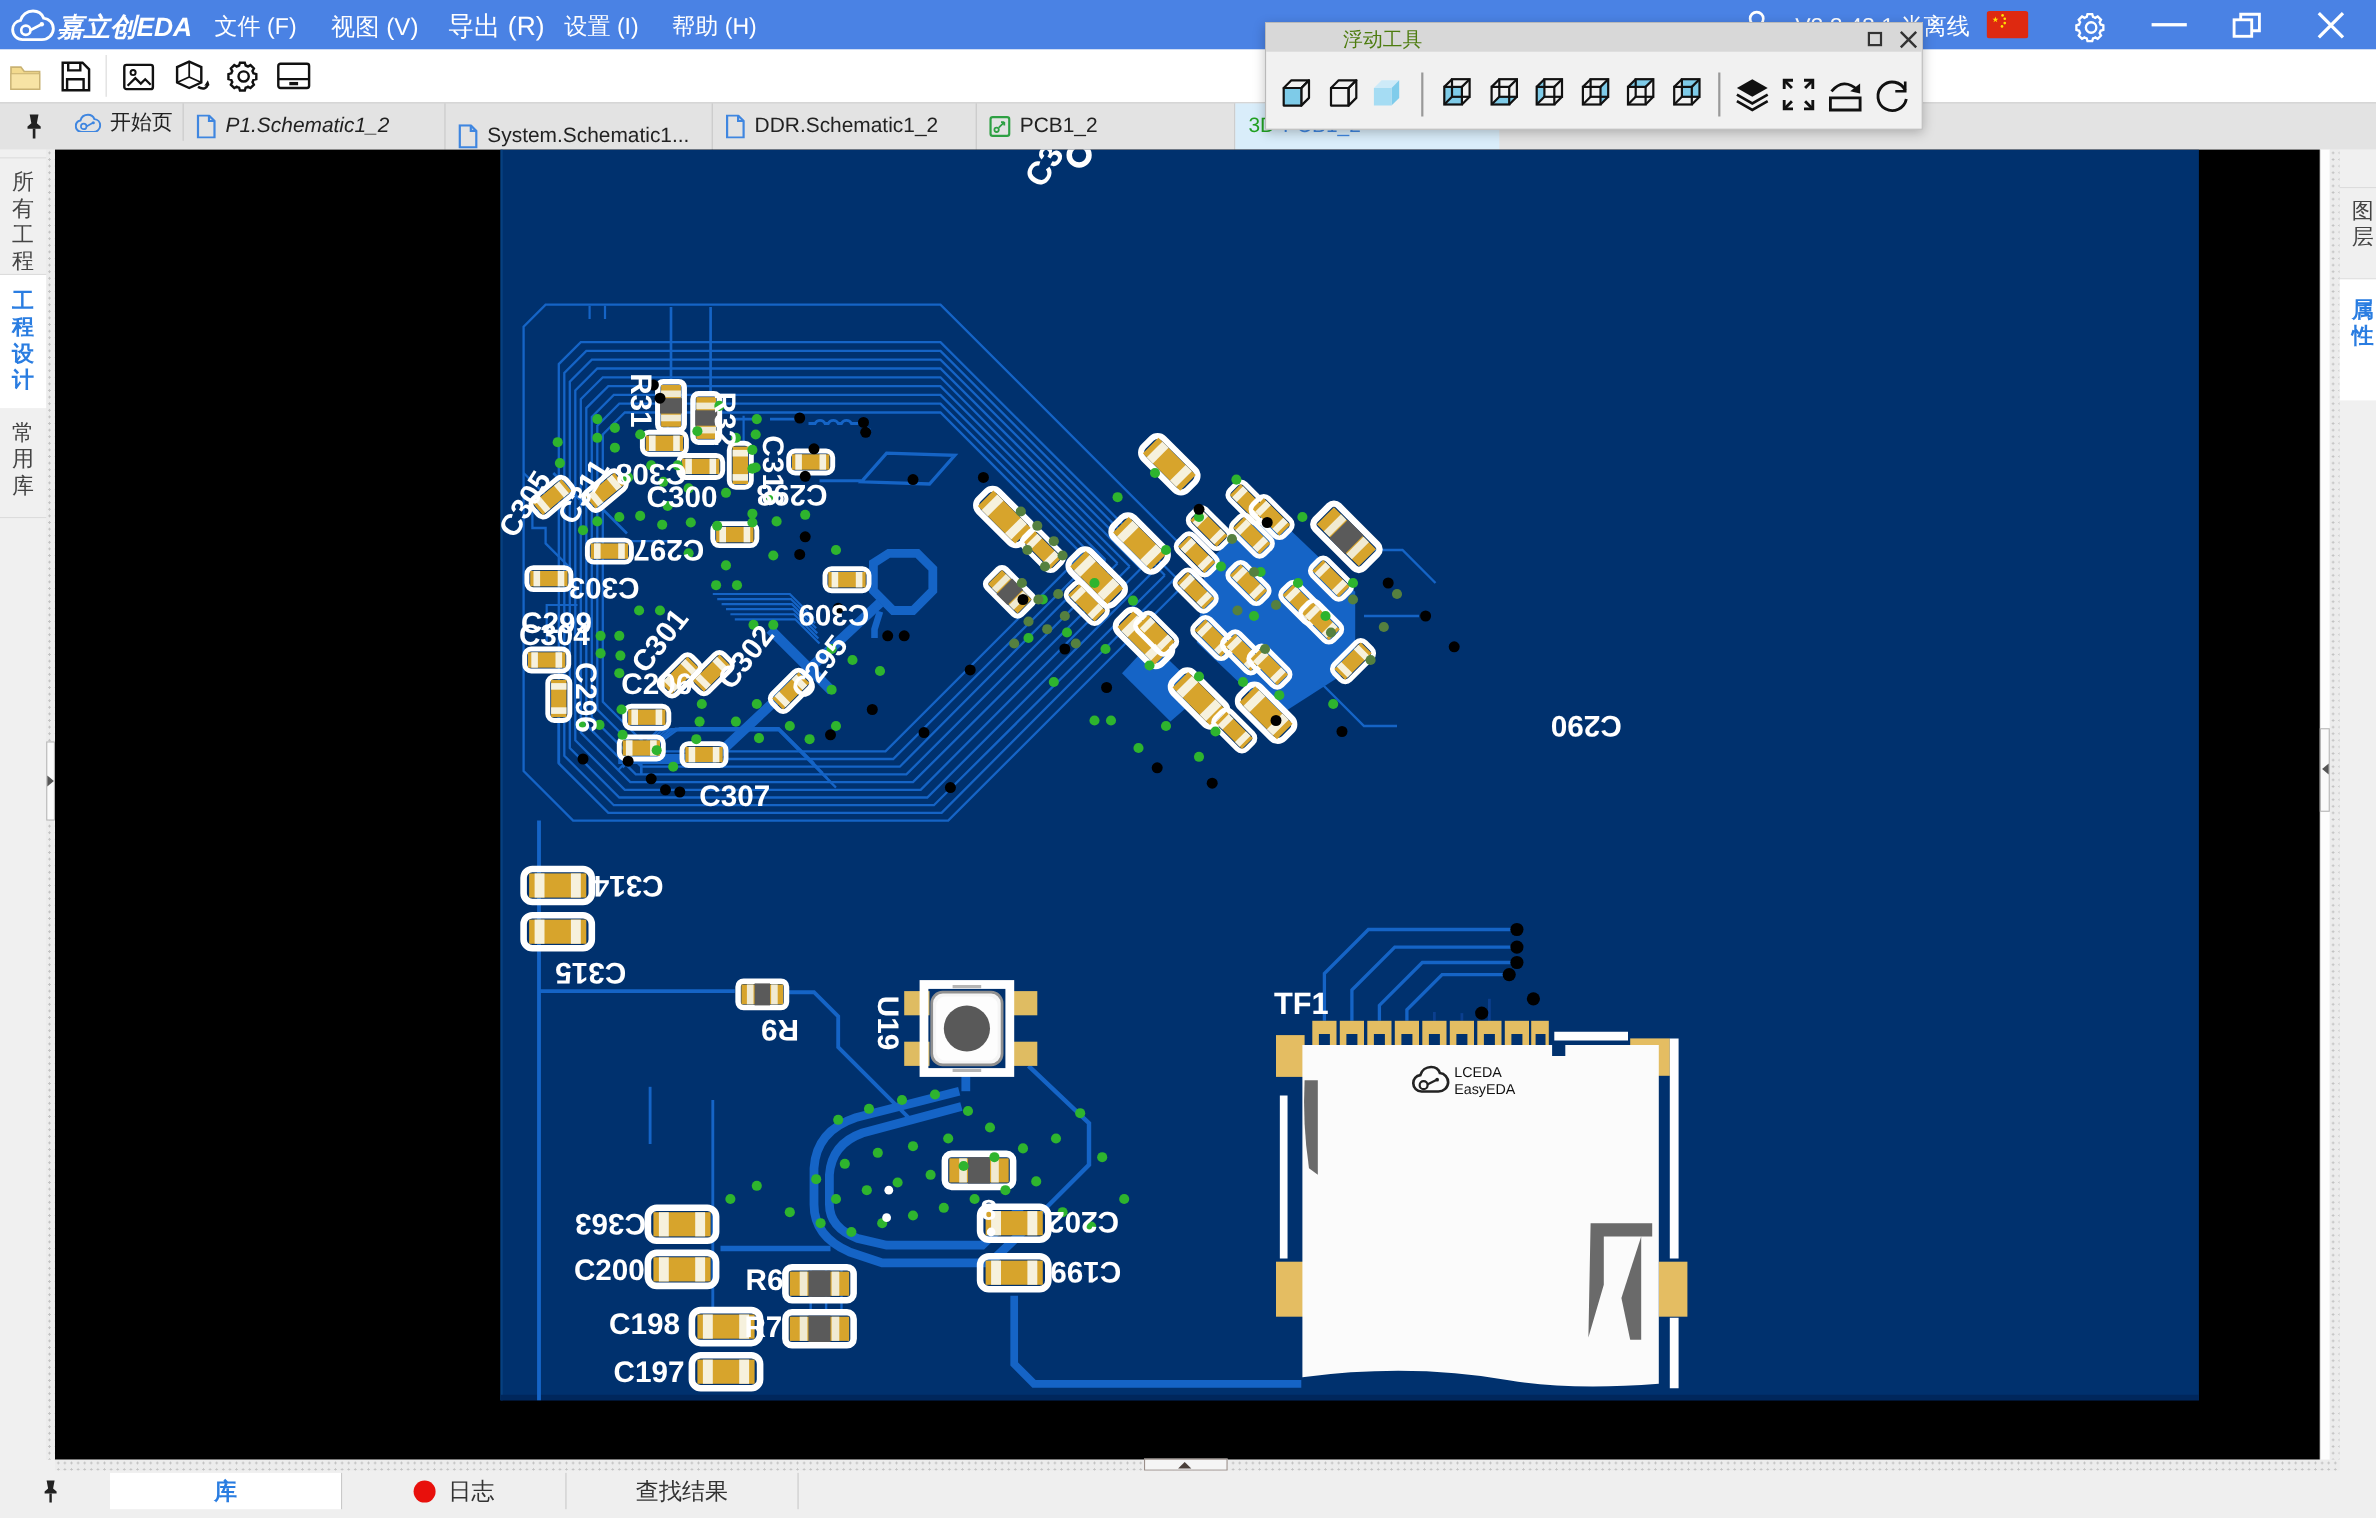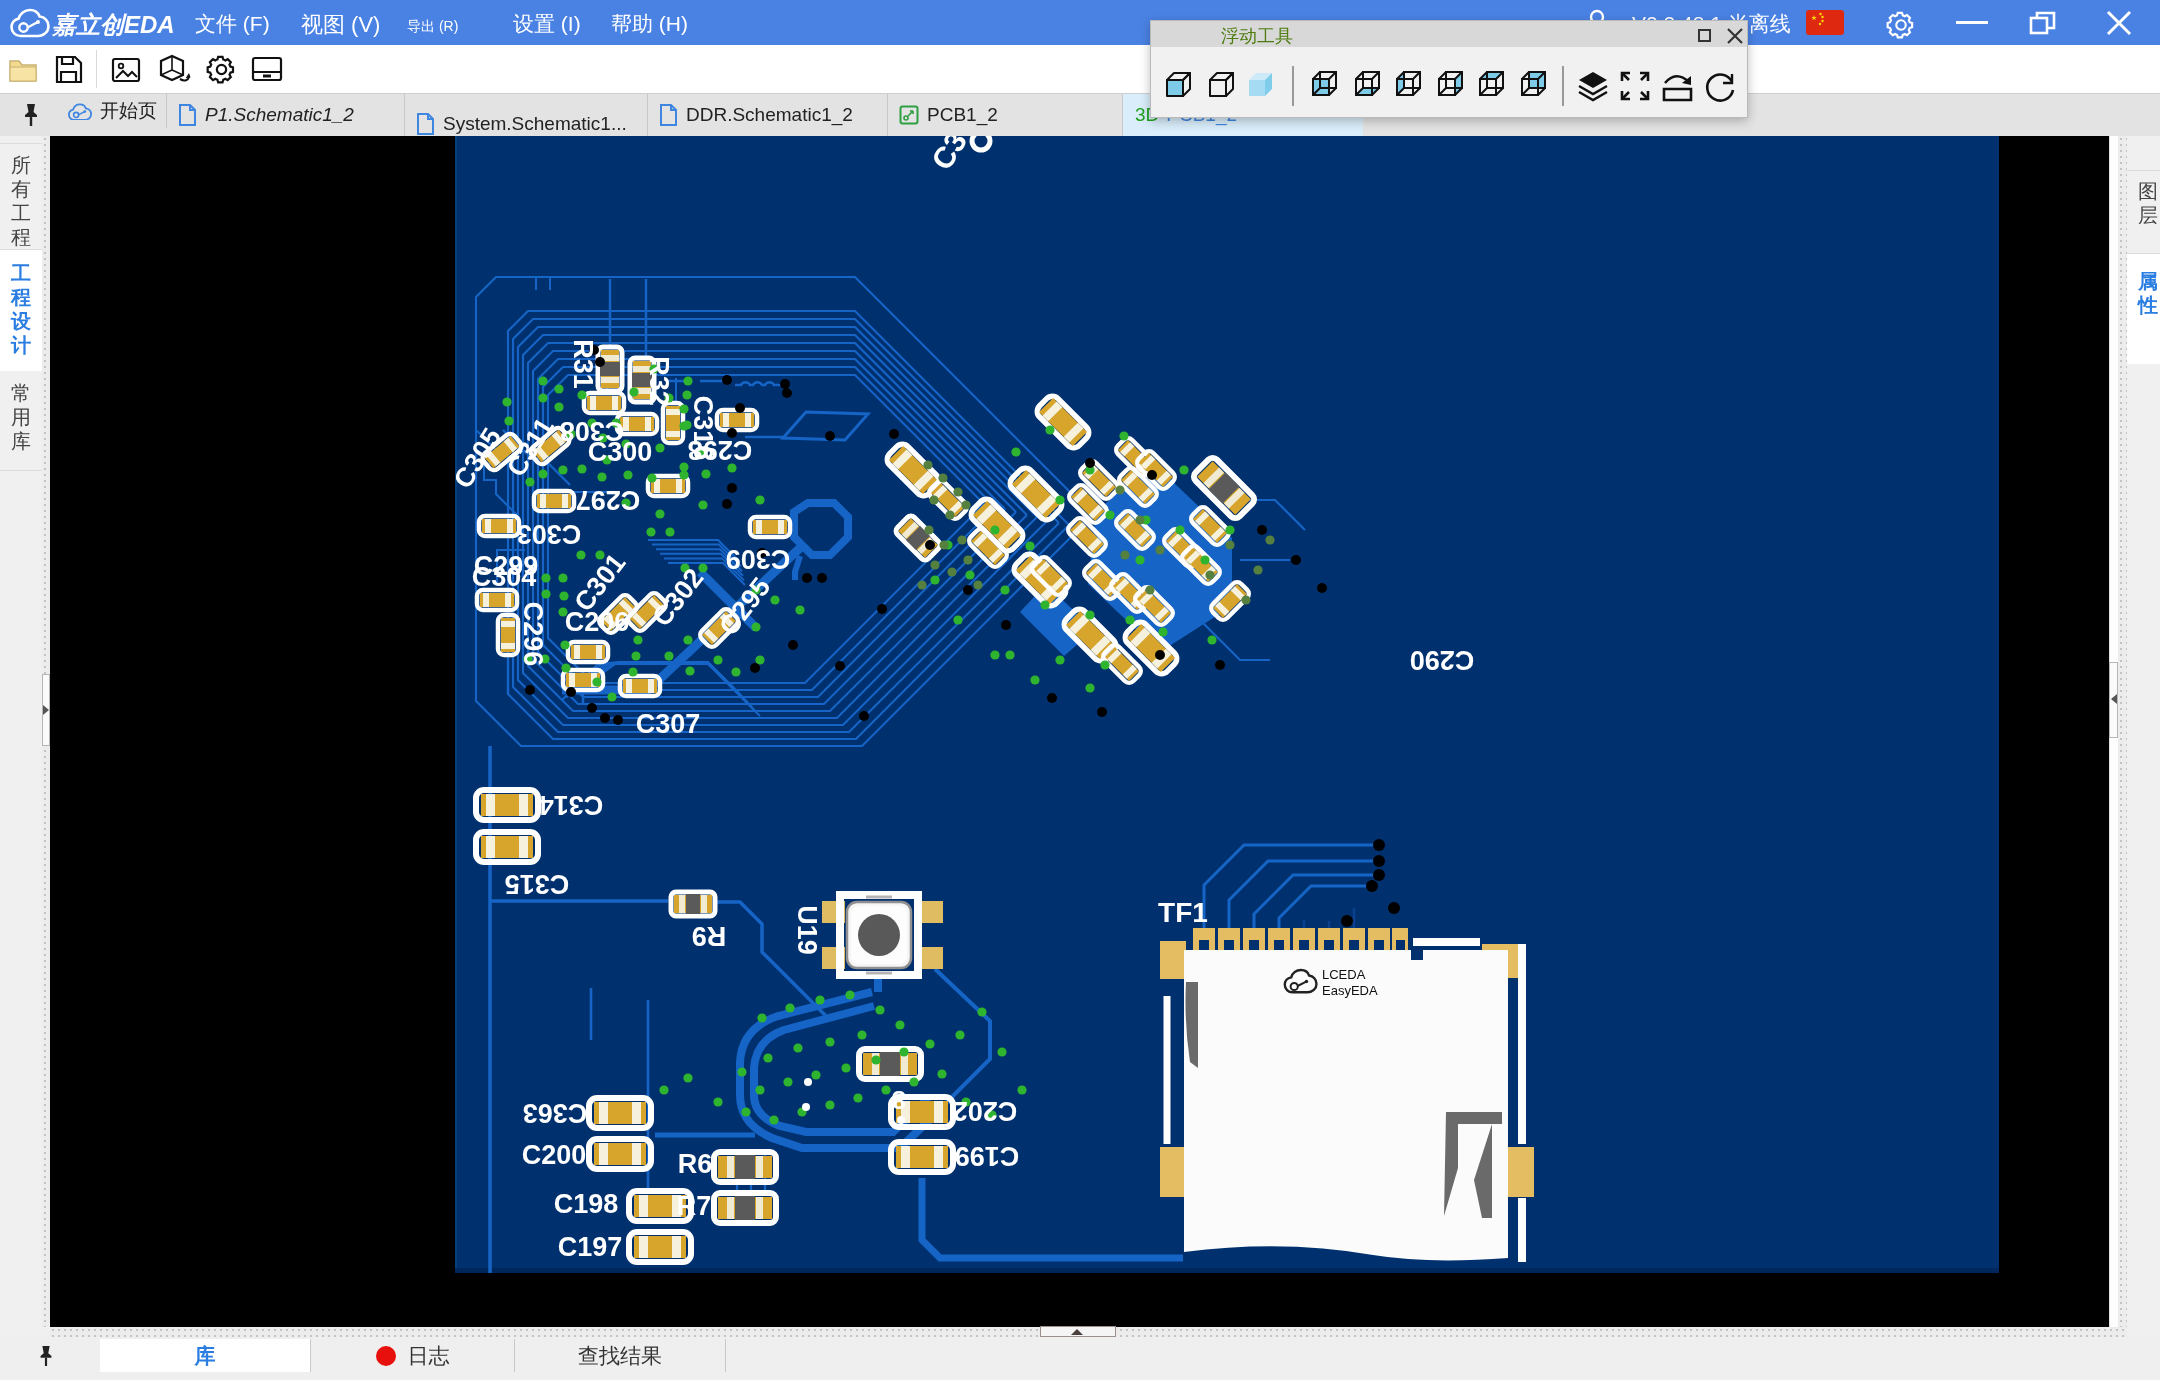--- a/index.html
+++ b/index.html
@@ -10,21 +10,21 @@
 <div class="abs" style="left:0;top:0;width:2160px;height:45px;background:#4a82e4;"></div>
 <svg class="abs" style="left:10px;top:6px" width="40" height="34" viewBox="0 0 40 34">
 <path d="M20 4c-5.5 0-10 3.6-11.4 8.6C4.4 13.4 1.5 16.9 1.5 21.1c0 4.9 4 8.9 9 8.9h17.6c5.5 0 10.4-4.3 10.4-9.8 0-5.1-3.8-9.2-8.8-9.7C28.2 6.7 24.5 4 20 4z" fill="none" stroke="#fff" stroke-width="2.6"></path>
 <circle cx="13.5" cy="21.5" r="4.2" fill="none" stroke="#fff" stroke-width="2.4"></circle>
 <path d="M17.5 21.5 L27 16.5" stroke="#fff" stroke-width="2.4"></path>
 <circle cx="28" cy="16" r="2" fill="#fff"></circle>
 </svg>
 <div class="abs" style="left:52px;top:9px;font-size:24px;font-weight:bold;font-style:italic;color:#fff;">嘉立创EDA</div>
 <div class="abs" style="left:195px;top:10px;font-size:21px;color:#fff;">文件 (F)</div>
 <div class="abs" style="left:301px;top:10px;font-size:22px;color:#fff;">视图 (V)</div>
-<div class="abs" style="left:407px;top:18px;font-size:14px;color:#fff;">导出 (R)</div>
+<div class="abs" style="left:407px;top:8px;font-size:24px;color:#fff;">导出 (R)</div>
 <div class="abs" style="left:513px;top:10px;font-size:21px;color:#fff;">设置 (I)</div>
 <div class="abs" style="left:611px;top:10px;font-size:21px;color:#fff;">帮助 (H)</div>
 <svg class="abs" style="left:1580px;top:4px" width="34" height="34" viewBox="0 0 34 34">
     <circle cx="17" cy="13" r="6" fill="none" stroke="#fff" stroke-width="2.4"></circle>
     <path d="M5 31c1.5-7 6-10.5 12-10.5S27.5 24 29 31" fill="none" stroke="#fff" stroke-width="2.4"></path>
   </svg>
 <div class="abs" style="left:1632px;top:10px;font-size:21px;color:#fff;">V2.2.48.1 半离线</div>
 <svg class="abs" style="left:1806px;top:10px" width="38" height="25" viewBox="0 0 38 25">
 <rect x="0" y="0" width="38" height="25" rx="3" fill="#de2910"></rect>
 <path d="M8 5 l1.7 5.2 -4.4-3.2 h5.4 l-4.4 3.2 z" fill="#ffde00"></path>

